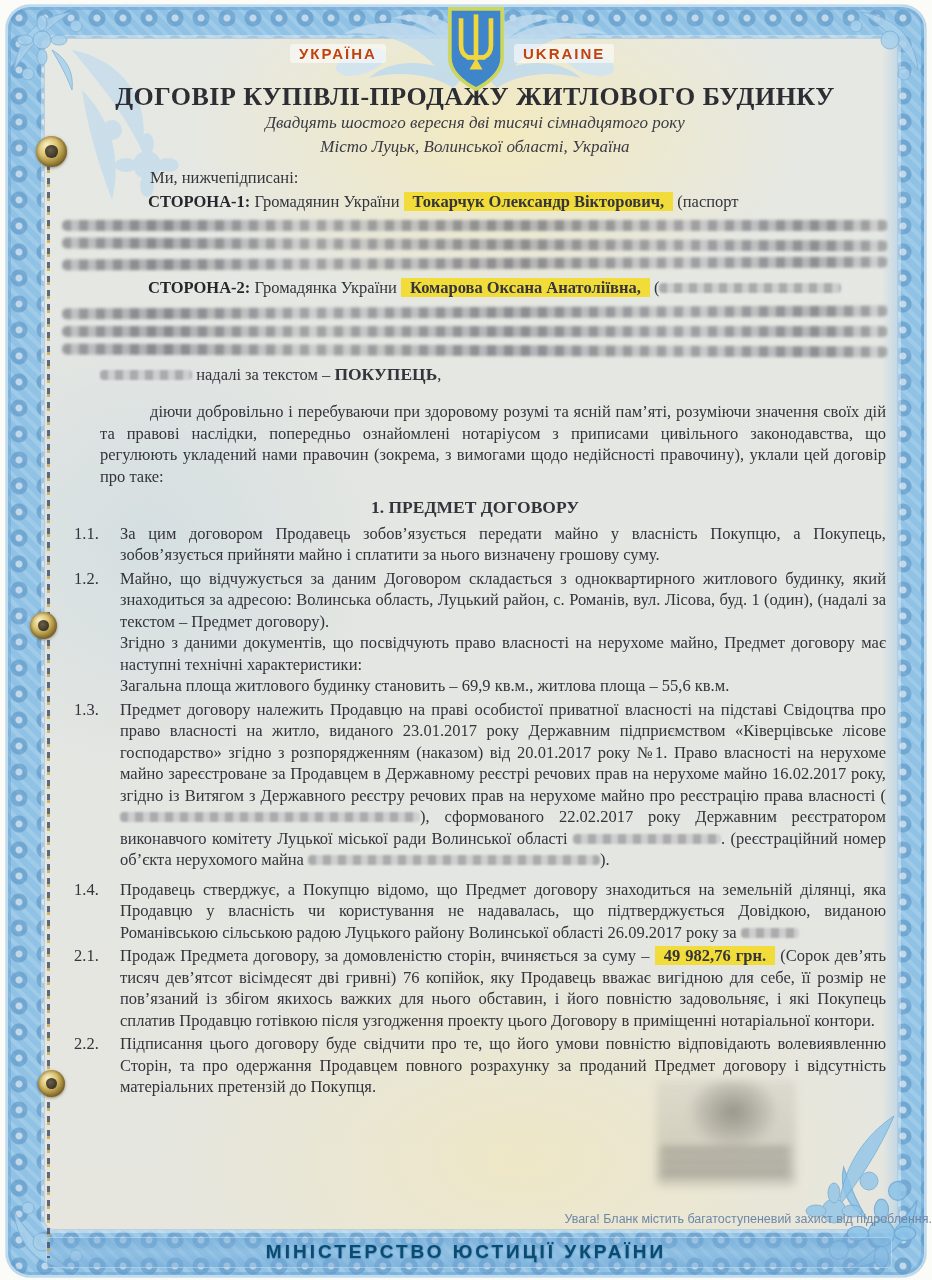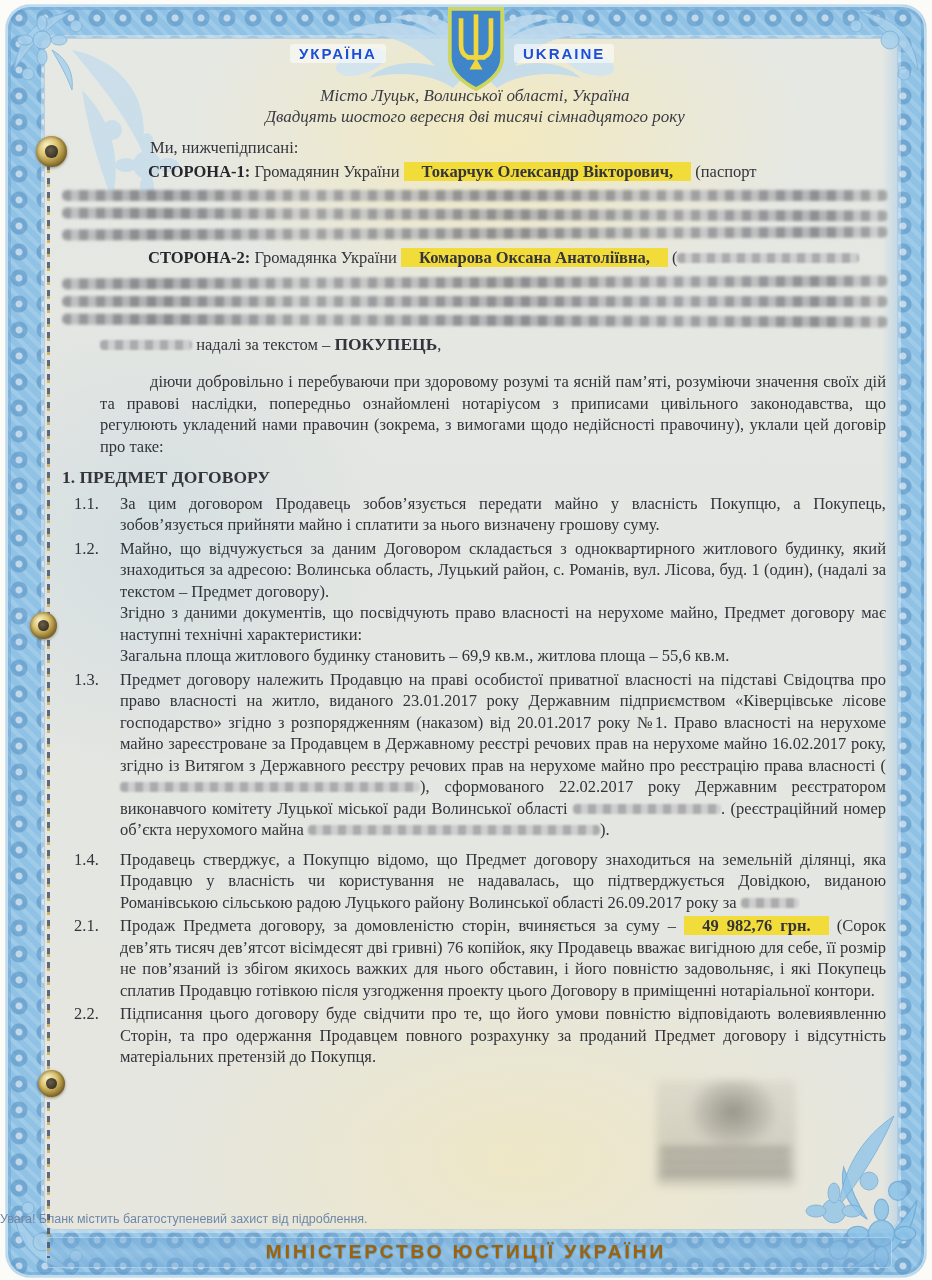--- a/index.html
+++ b/index.html
@@ -32,55 +32,55 @@
   .corner.bl{left:8px;bottom:4px;transform:scaleY(-1);}
   .corner.br{right:8px;bottom:4px;transform:scale(-1,-1);}
   .inner-floral-tl{position:absolute;left:42px;top:30px;z-index:2;opacity:.55;}
   .inner-floral-br{position:absolute;right:28px;bottom:44px;z-index:2;opacity:.8;}
   
   .ministry-strip{position:absolute;left:46px;right:40px;top:1237px;height:31px;z-index:3;border-radius:4px;
     background:linear-gradient(180deg, rgba(110,165,212,.55), rgba(140,185,222,.35) 50%, rgba(110,165,212,.55));
     box-shadow:inset 0 0 0 1px rgba(255,255,255,.35);}
   .ministry-text{position:absolute;left:0;right:0;top:1241px;z-index:4;text-align:center;
     font-family:"Liberation Sans","DejaVu Sans",sans-serif;font-weight:700;font-size:19px;letter-spacing:3px;
-    color:#a16207;text-shadow:0 0 2px #5d9ecd, 0 1px 1px #4c8ec4, 0 -1px 1px #79b4dd;}
-  .warning-text{position:absolute;left:0;right:0;top:1212px;z-index:4;text-align:left;
+    color:#0c4a6e;text-shadow:0 0 2px #5d9ecd, 0 1px 1px #4c8ec4, 0 -1px 1px #79b4dd;}
+  .warning-text{position:absolute;left:0;right:0;top:1212px;z-index:4;text-align:right;
     font-family:"Liberation Sans","DejaVu Sans",sans-serif;font-size:12.5px;color:#6f87a6;}
   
   .thread{position:absolute;left:47px;top:150px;width:3px;height:1108px;z-index:6;opacity:.85;
     background:repeating-linear-gradient(180deg,#45536a 0 6px,#c8a84e 6px 9px,rgba(0,0,0,0) 9px 14px);}
   .grommet{position:absolute;z-index:7;border-radius:50%;
     background:radial-gradient(circle at 35% 30%, #f8efc2, #ddc470 35%, #9d8439 65%, #5d4c22 100%);
     box-shadow:0 1px 3px rgba(60,50,20,.5), inset 0 0 4px rgba(80,60,20,.8);}
   .grommet::after{content:"";position:absolute;left:30%;top:30%;width:40%;height:40%;border-radius:50%;
     background:radial-gradient(circle at 40% 40%, #6b5f4a, #3c3428 70%);}
   .grommet.g1{left:36px;top:136px;width:31px;height:31px;}
   .grommet.g2{left:30px;top:612px;width:27px;height:27px;}
   .grommet.g3{left:38px;top:1070px;width:27px;height:27px;}
   
   .content{position:absolute;left:62px;right:44px;top:36px;z-index:5;color:#33343c;}
   .hdr{position:relative;height:46px;}
   .flourish{position:absolute;left:50%;margin-left:-212px;top:-32px;z-index:0;}
   .country-tab{position:absolute;top:8px;z-index:2;background:rgba(255,255,255,.55);border-radius:3px;
     padding:1px 9px;font-family:"Liberation Sans","DejaVu Sans",sans-serif;font-weight:700;font-size:15px;
-    letter-spacing:2px;color:#1d4ed8;text-shadow:0 1px 0 rgba(255,255,255,.6);}
+    letter-spacing:2px;color:#c2410c;text-shadow:0 1px 0 rgba(255,255,255,.6);}
   .tab-ua{left:228px;}
   .tab-en{left:452px;}
   .emblem{position:absolute;left:50%;margin-left:-30px;top:-30px;z-index:3;}
   .doc-title{margin:0;text-align:center;font-size:26px;font-weight:700;letter-spacing:.5px;color:#2d2d34;
     position:relative;z-index:2;}
   .sub{text-align:center;font-style:italic;font-size:17px;margin-top:4px;color:#3a3a42;}
   
   .body{font-size:16.5px;line-height:21.5px;text-align:justify;margin-top:8px;}
   .p-indent{margin:2px 0 0 38px;margin-right:2px;text-indent:50px;}
   .p-plain{margin:2px 0 0 38px;margin-right:2px;}
   b.side-label{color:#26262c;}
-  .hl{background:#f2dc3a;padding:0 18px;box-decoration-break:clone;-webkit-box-decoration-break:clone;font-weight:700;}
+  .hl{background:#f2dc3a;padding:0 9px;box-decoration-break:clone;-webkit-box-decoration-break:clone;font-weight:700;}
   .role{font-weight:700;font-size:17.5px;}
-  .sec-heading{text-align:left;font-weight:700;font-size:17.5px;margin:10px 0 4px 0;}
+  .sec-heading{text-align:center;font-weight:700;font-size:17.5px;margin:10px 0 4px 0;}
   .item{position:relative;margin:2px 2px 0 58px;}
   .item .num{position:absolute;left:-46px;top:0;}
   .item-sub{margin:0 2px 0 58px;}
   
   .redact-band{height:11px;border-radius:5px;margin:8px 0;opacity:.8;filter:blur(1.6px);
     background:
       repeating-linear-gradient(90deg, rgba(70,70,80,.40) 0 9px, rgba(205,205,205,.25) 9px 17px),
       linear-gradient(90deg,#b5b5b7,#8f8f93 12%,#c6c6c6 30%,#97979b 55%,#c2c2c4 75%,#9a9a9e 92%,#cfcfcf);}
   .redact-band.r2{transform:rotate(.2deg);}
   .redact-band.r3{transform:rotate(-.2deg);}
@@ -199,22 +199,23 @@
         <g stroke="#f2d63e" stroke-width="5" fill="none">
           <path d="M17 13 V42 Q17 52 25 55"></path>
           <path d="M33 9 V58"></path>
           <path d="M49 13 V42 Q49 52 41 55"></path>
           <path d="M23 55 H43"></path>
         </g>
         <path d="M33 56 L26 68 H40 Z" fill="#f2d63e"></path>
       </svg>
     </div>
 
+    <h1 class="doc-title">ДОГОВІР КУПІВЛІ-ПРОДАЖУ ЖИТЛОВОГО БУДИНКУ</h1>
+    <div class="sub" style="margin-top:1px">Двадцять шостого вересня дві тисячі сімнадцятого року</div>
     <div class="sub">Місто Луцьк, Волинської області, Україна</div>
-    <div class="sub" style="margin-top:1px">Двадцять шостого вересня дві тисячі сімнадцятого року</div>
 
     <div class="body">
 
       <p class="p-indent" style="margin-top:10px">Ми, нижчепідписані:</p>
 
       <p class="p-indent" style="text-indent:48px"><b class="side-label">СТОРОНА-1:</b><span> Громадянин України </span><span class="hl">Токарчук Олександр Вікторович,</span><span> (паспорт</span></p>
 
       <div class="bands">
         <div class="redact-band"></div>
         <div class="redact-band r2"></div>

